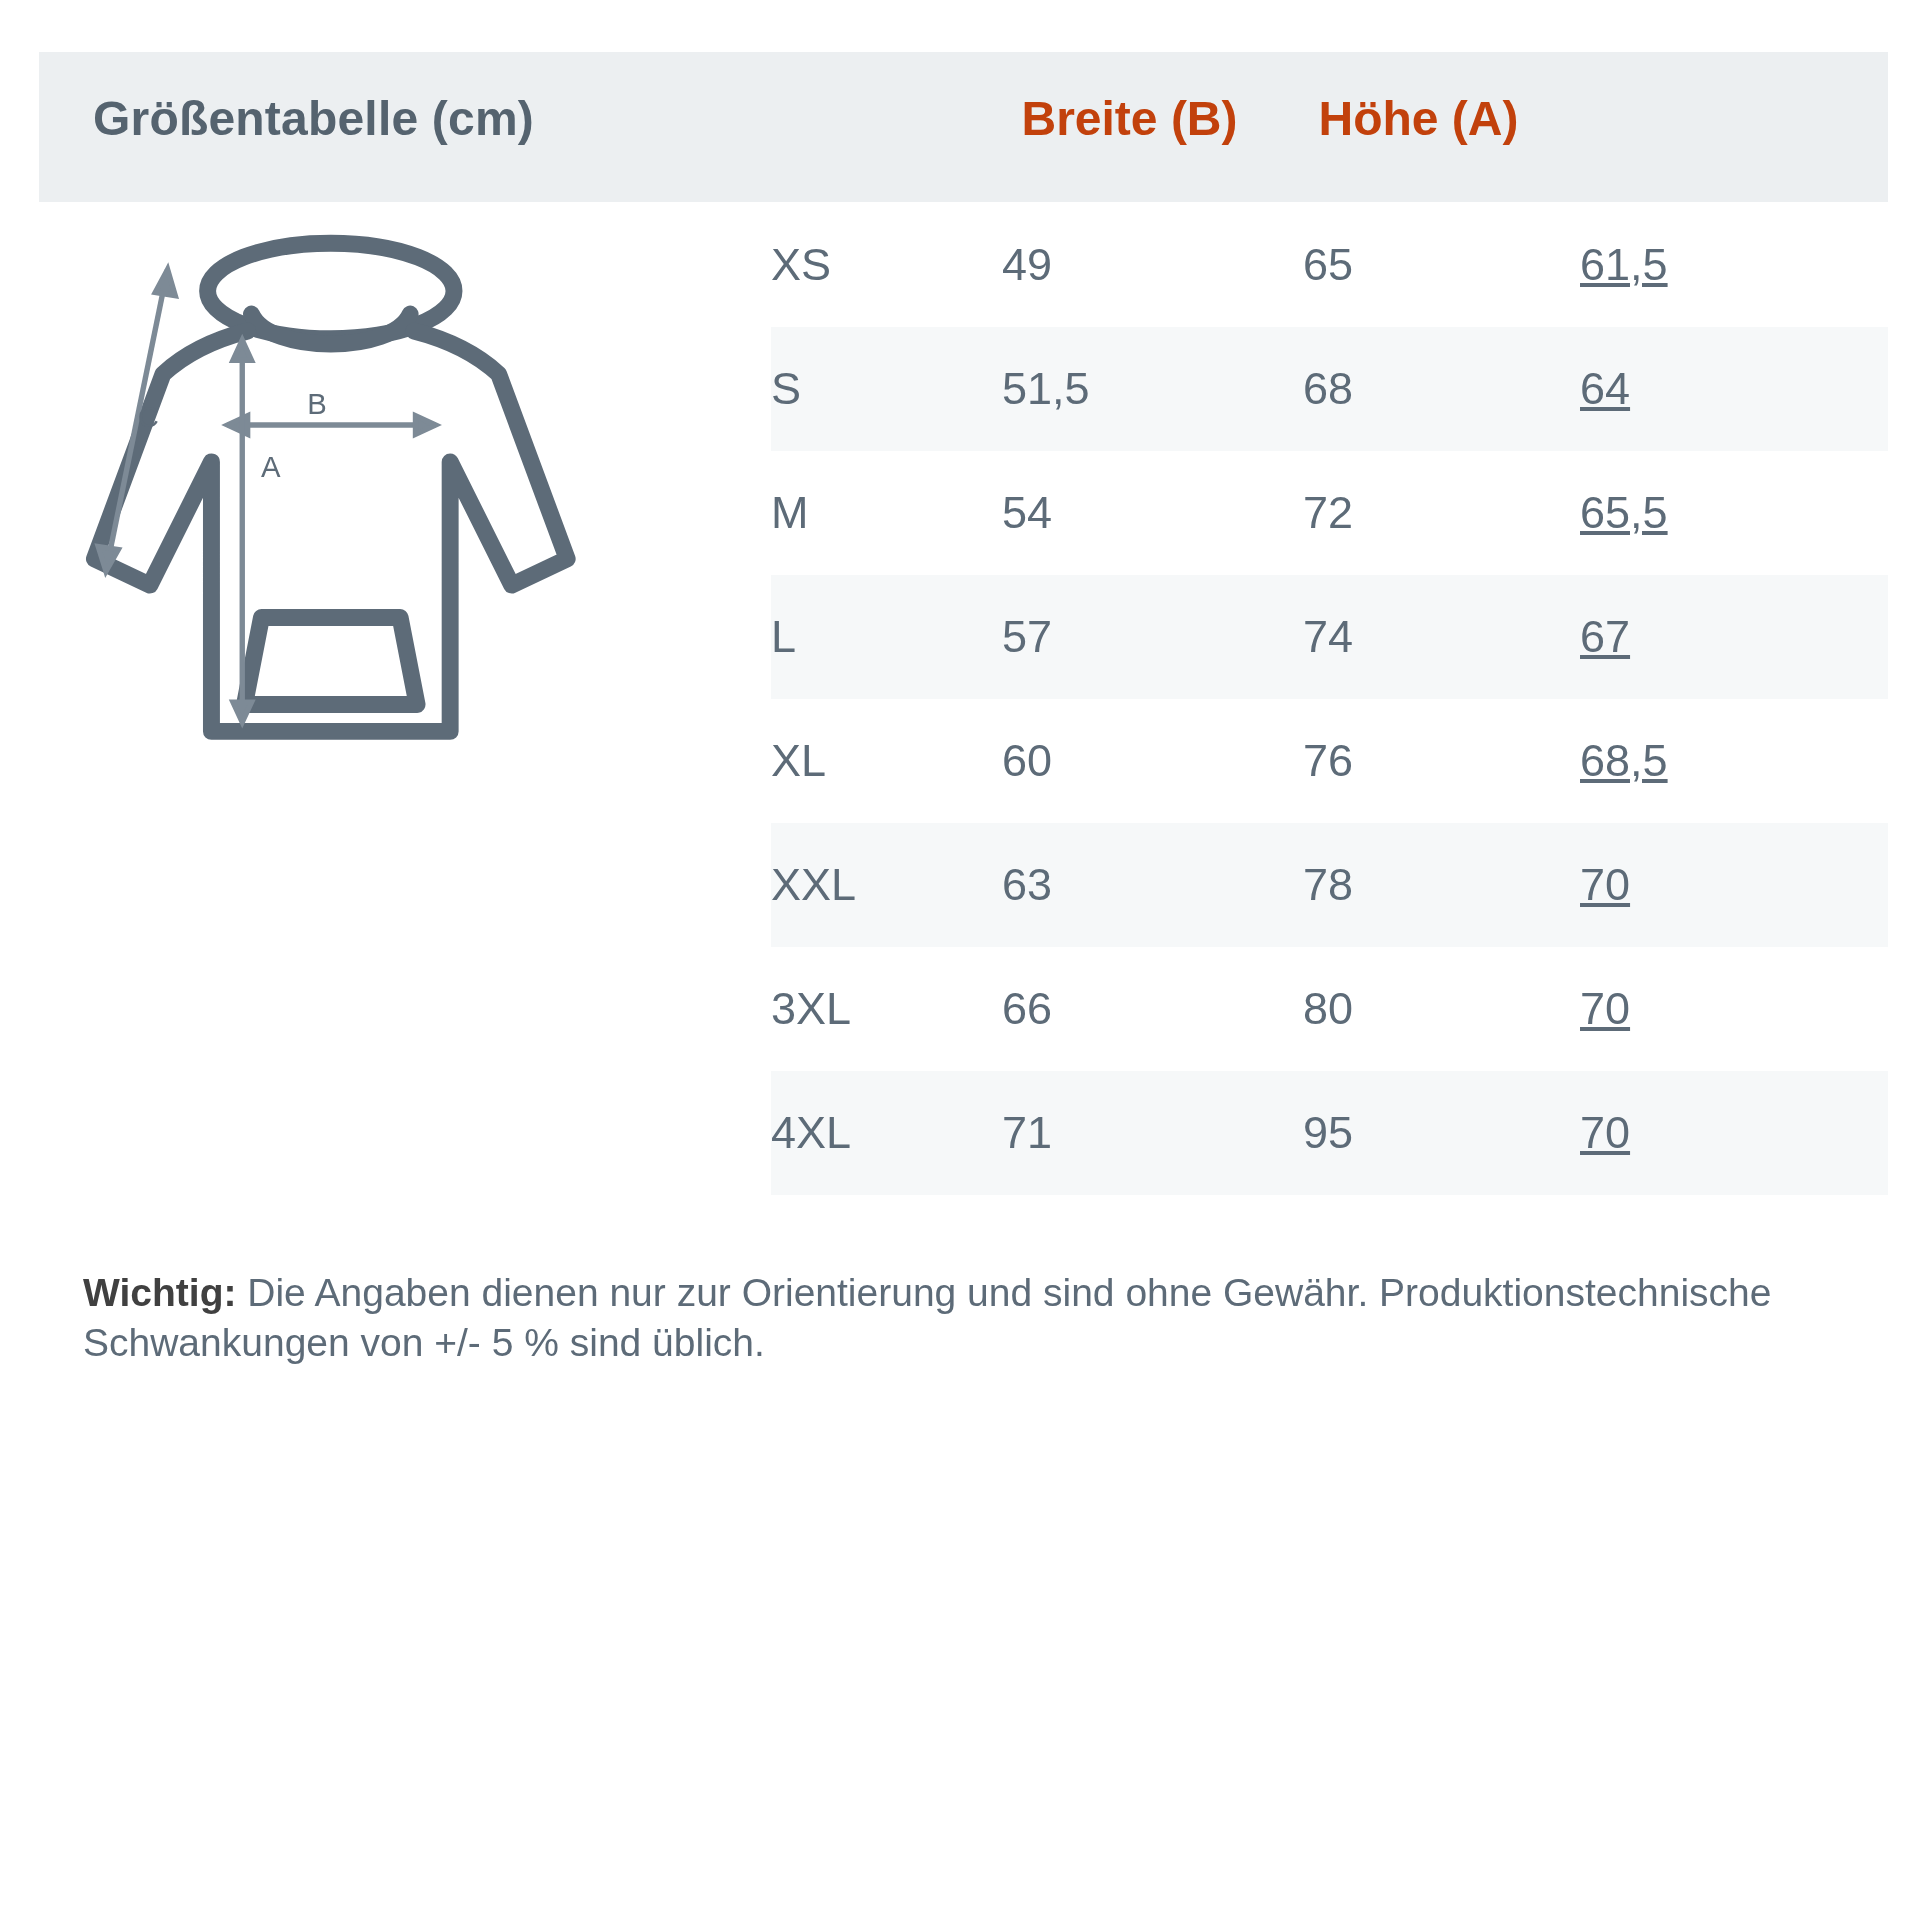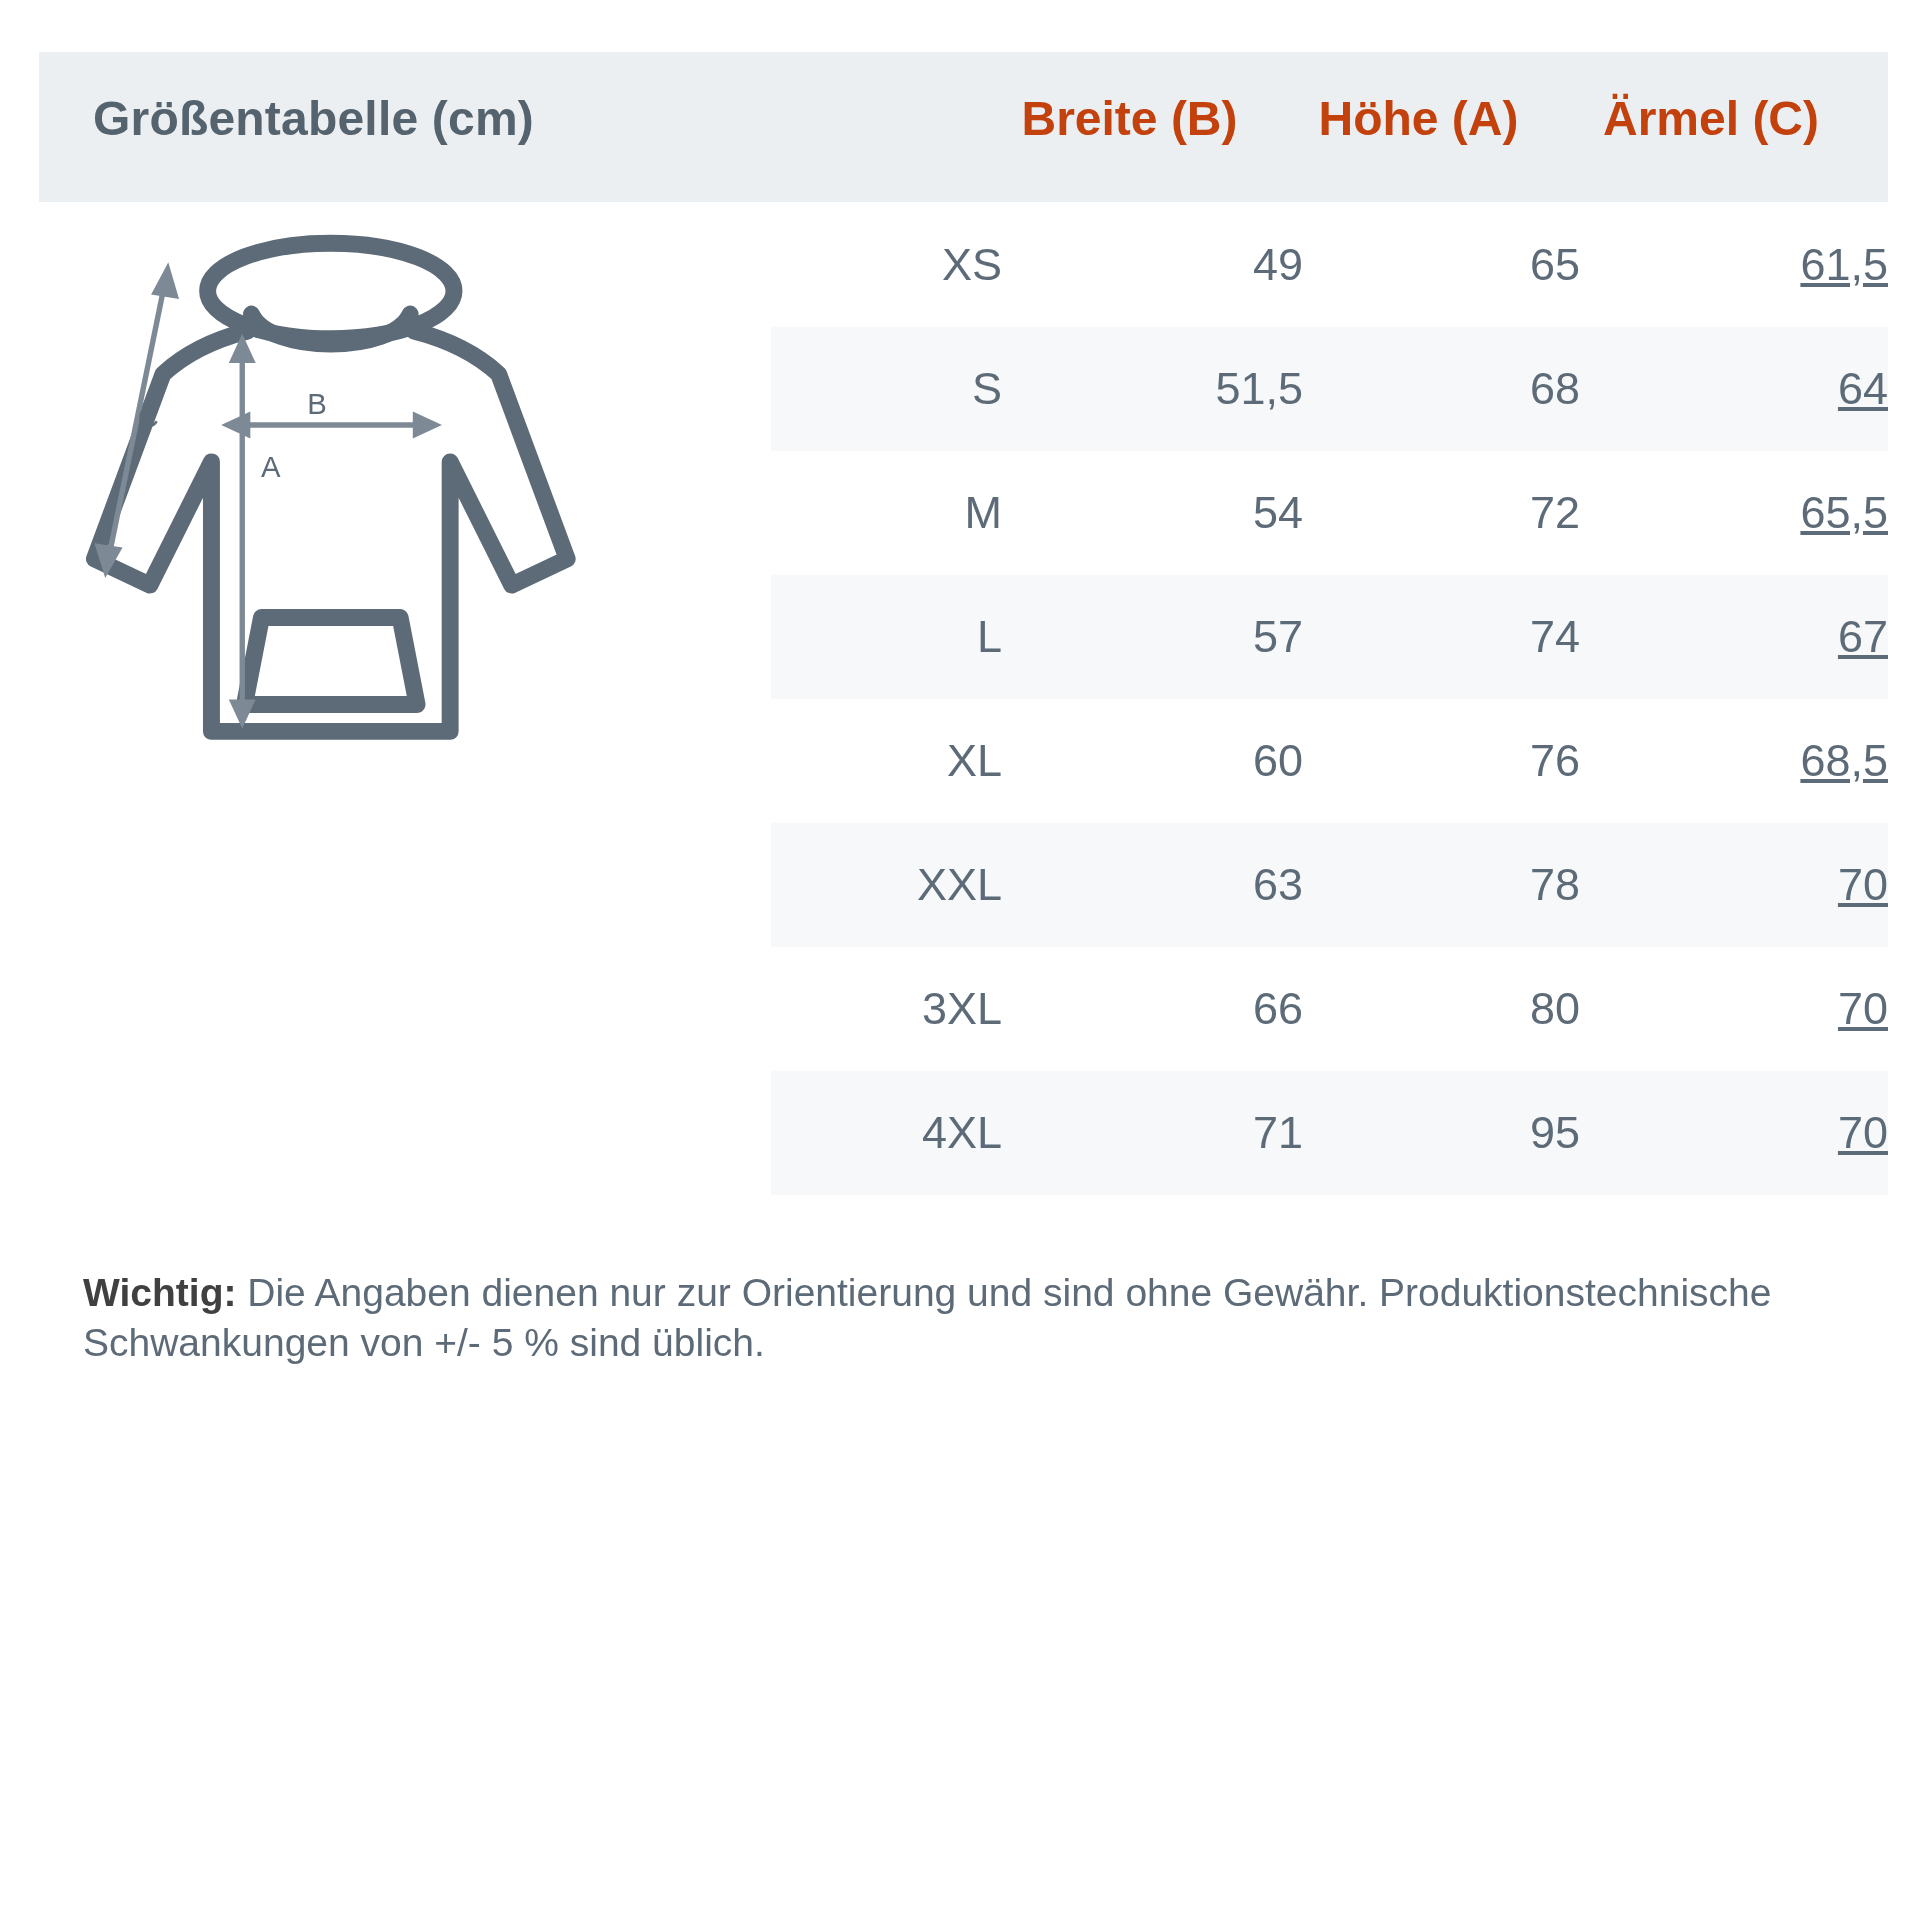--- a/index.html
+++ b/index.html
@@ -73,21 +73,21 @@
   .row {
     display: flex;
     align-items: center;
     height: 124px;
     box-sizing: border-box;
   }
   .row.alt { background: #f6f8f9; }
   .cell {
     font-size: 45px;
     color: #5d6b78;
-    text-align: right;
+    text-align: left;
     white-space: nowrap;
   }
   .cell.size  { width: 231px; }
   .cell.width { width: 301px; }
   .cell.height{ width: 277px; }
   .cell.sleeve{ width: 308px; text-decoration: underline; }
 
   
   .note {
     position: absolute;
@@ -113,21 +113,20 @@
 </head>
 <body>
 
 <div class="page">
 
   <div class="header-band">
     <div class="header-title">Größentabelle (cm)</div>
     <div class="header-cols">
       <div class="header-col c1">Breite (B)</div>
       <div class="header-col c2">Höhe (A)</div>
-      <div class="header-col c3">Ärmel (C)</div>
     </div>
   </div>
 
   <div class="illustration">
     <svg width="693" height="601" viewBox="0 0 900 780" xmlns="http://www.w3.org/2000/svg">
       <g fill="none" stroke="#5d6b78" stroke-width="22" stroke-linejoin="round" stroke-linecap="round">
 
         <ellipse cx="340" cy="88" rx="160" ry="62"></ellipse>
 
         <path d="M237 118 C 260 170, 420 170, 443 118"></path>

